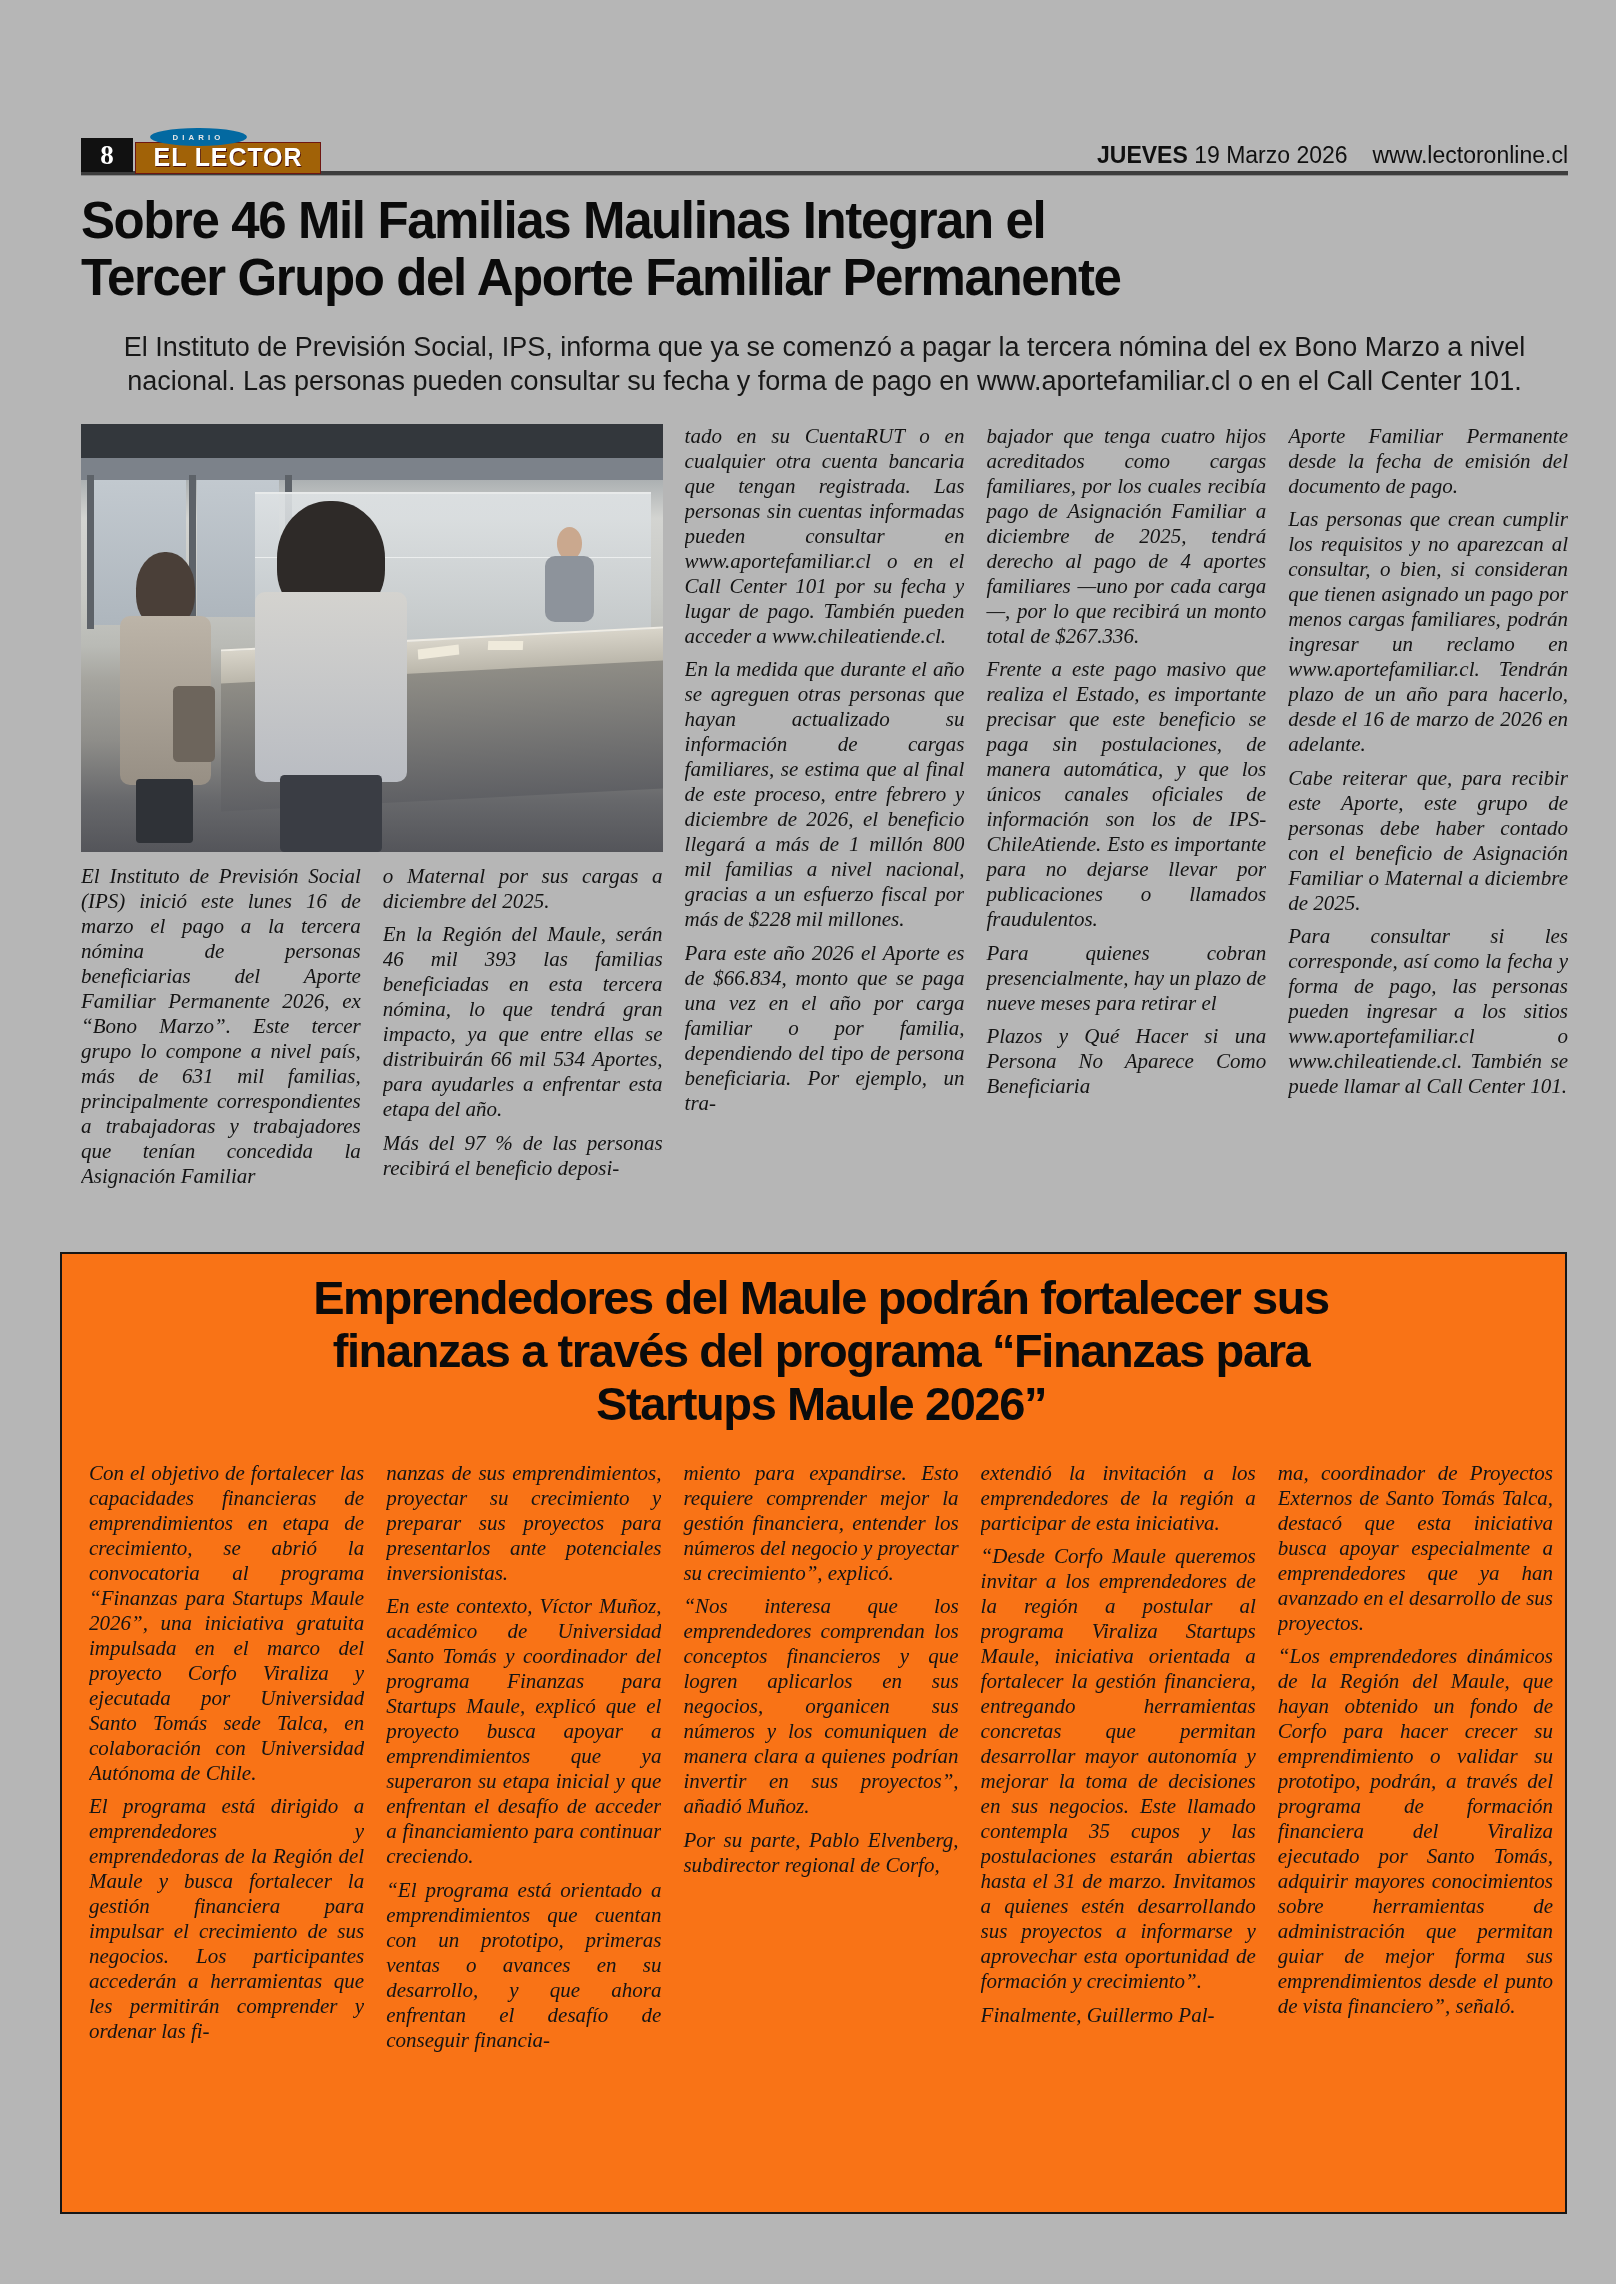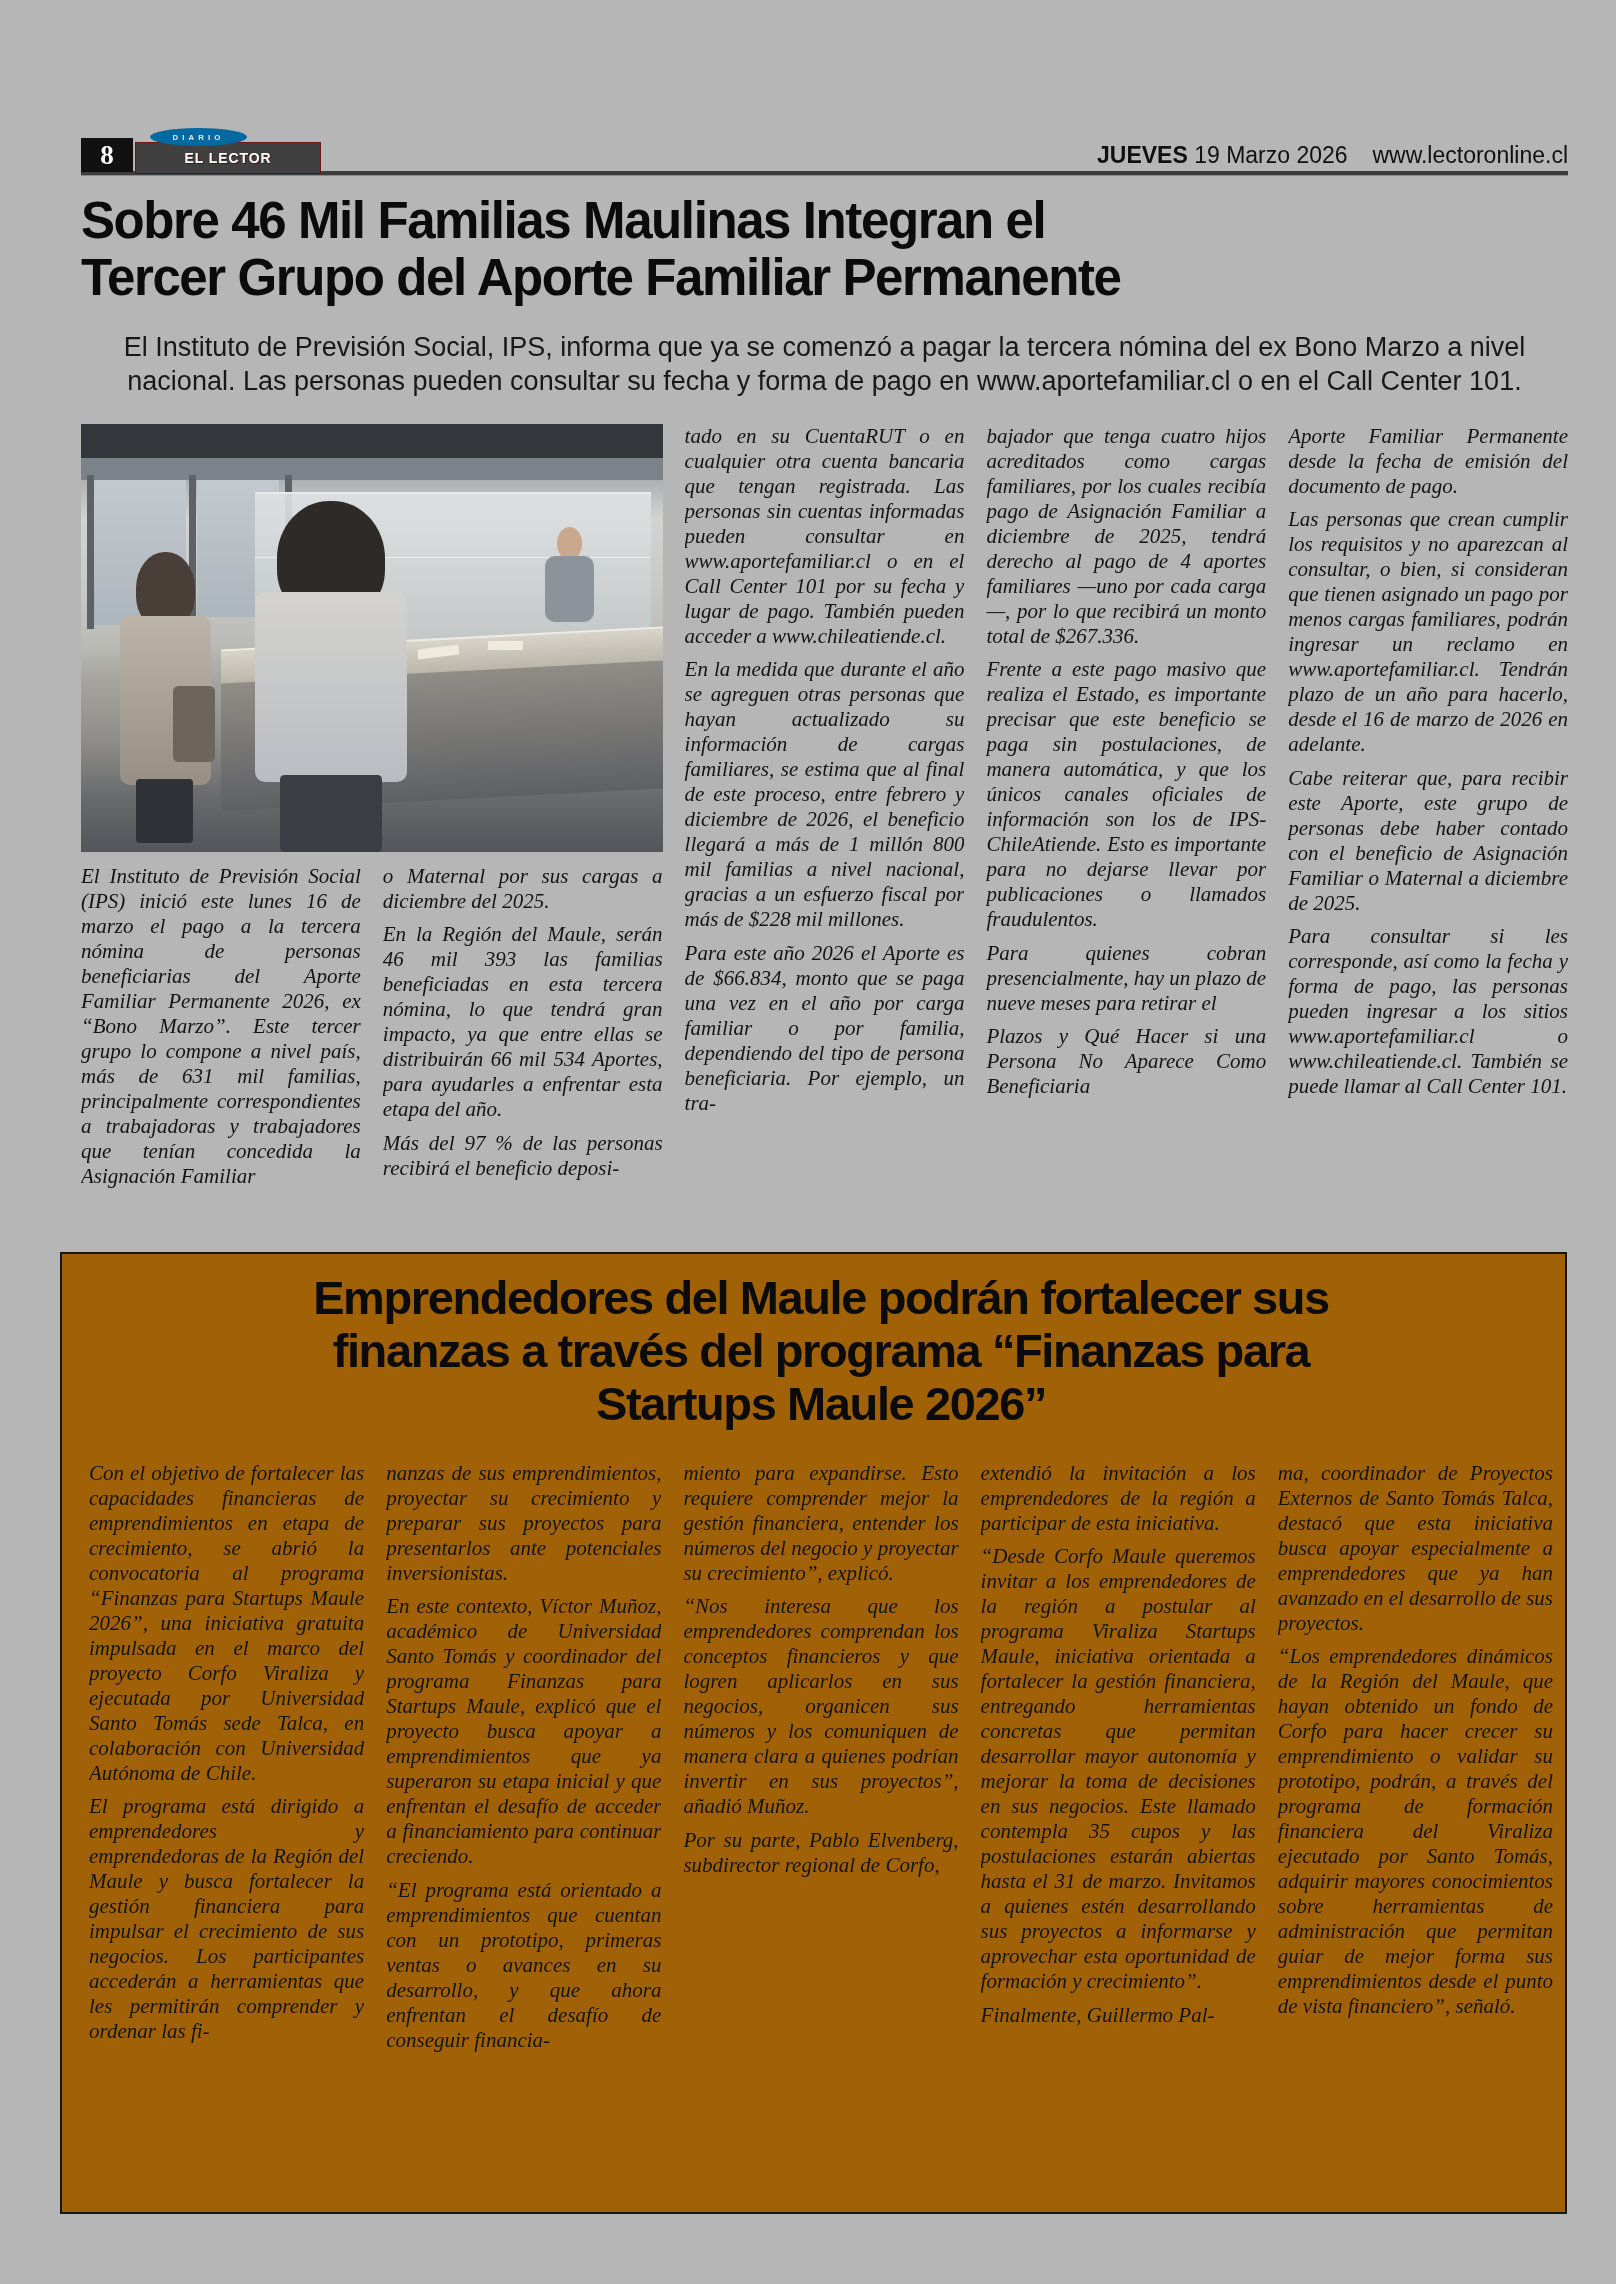--- a/index.html
+++ b/index.html
@@ -23,24 +23,24 @@
   }
   .brand-oval{
     position:absolute;left:69px;top:-10px;width:97px;height:18.4px;
     background:#0369a1;border-radius:50%;
     display:flex;align-items:center;justify-content:center;
     color:#e8e8e8;font-family:"Liberation Sans",sans-serif;
     font-size:7.8px;letter-spacing:4.1px;font-weight:bold;z-index:2;
   }
   .brand-red{
     position:absolute;left:54px;top:3.7px;width:184px;height:30px;
-    background:#404040;border:0.9px solid #6e1712;
+    background:#a16207;border:0.9px solid #6e1712;
     display:flex;align-items:center;justify-content:center;
     color:#fff;font-family:"Liberation Sans",sans-serif;
-    font-weight:bold;font-size:14px;letter-spacing:0.9px;
+    font-weight:bold;font-size:25px;letter-spacing:0.9px;
     text-shadow:0.9px 0.9px 0 #4a0f0c;z-index:1;
   }
   .dateline{
     position:absolute;right:0;top:142px;
     font-family:"Liberation Sans",sans-serif;font-size:23px;color:#101010;
     white-space:nowrap;
   }
   .dateline .day{font-weight:bold;}
   .dateline .sep{display:inline-block;width:12px;}
   .head-rule{
@@ -119,21 +119,21 @@
   .c2{grid-column:2;grid-row:2;}
   .c3{grid-column:3;grid-row:1/3;}
   .c4{grid-column:4;grid-row:1/3;}
   .c5{grid-column:5;grid-row:1/3;}
   .para{margin:0 0 8.3px 0;}
   .para:last-child{margin-bottom:0;}
 
   
   .a2-box{
     margin:26px 0 0 -21px;width:1507px;height:962px;
-    background:#a16207;border:2.8px solid #161616;
+    background:#f97316;border:2.8px solid #161616;
     box-sizing:border-box;padding:14px 12px 0 27px;
   }
   .a2-headline{
     margin:2.8px 0 0 0;text-align:center;
     font-family:"Liberation Sans",sans-serif;font-weight:bold;
     font-size:47px;line-height:1.13;letter-spacing:-1.4px;color:#0b0b0b;
   }
   .a2-grid{
     margin-top:31px;height:728px;
     display:grid;grid-template-columns:repeat(5,1fr);column-gap:22px;

